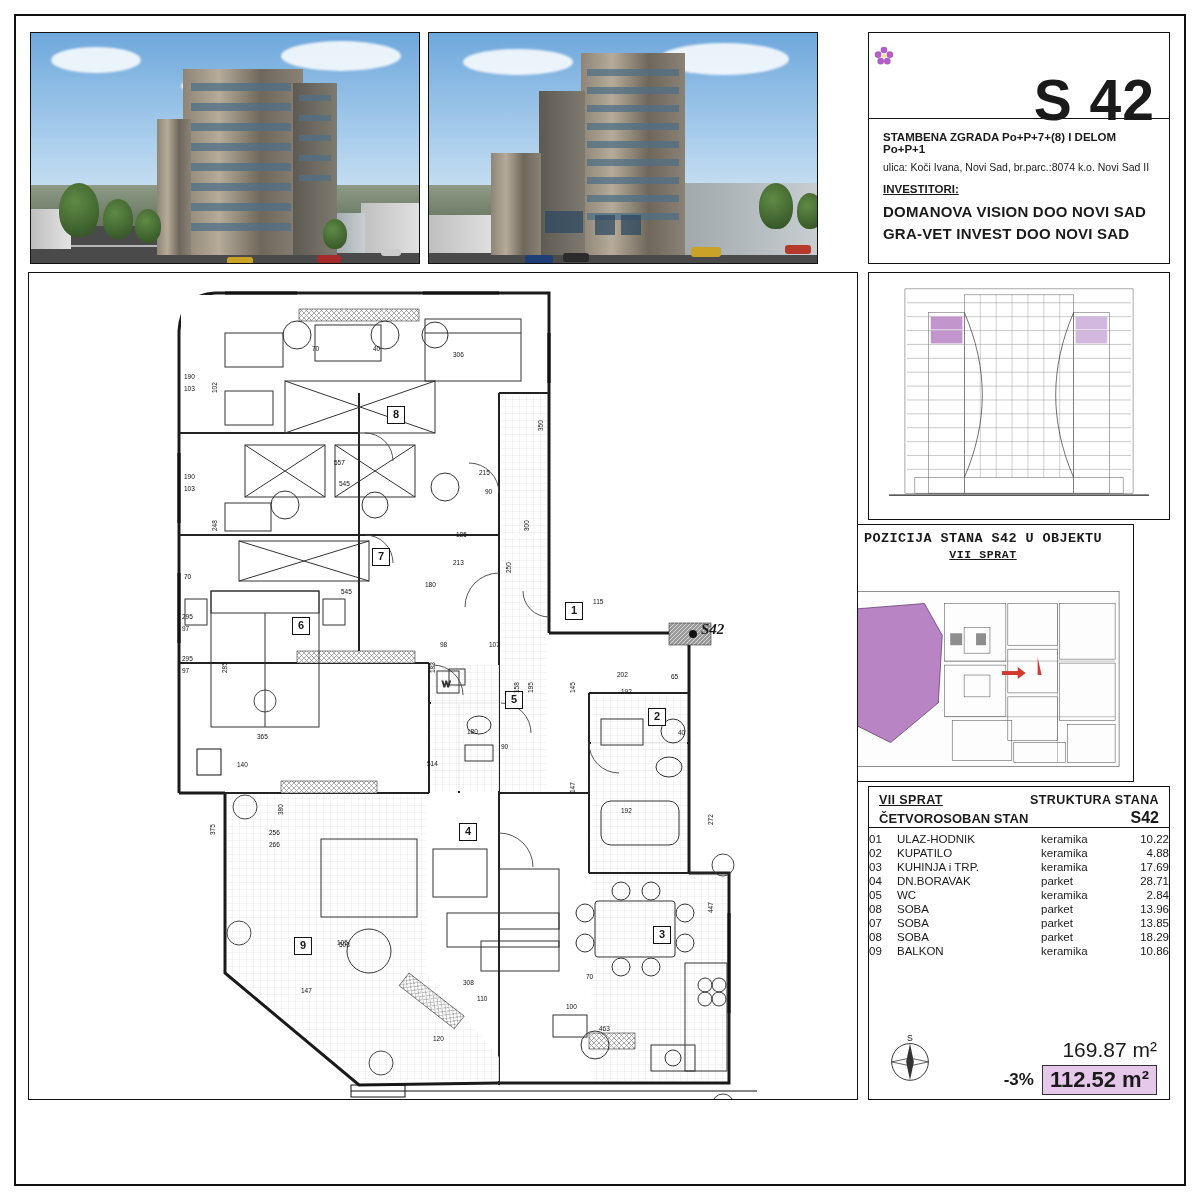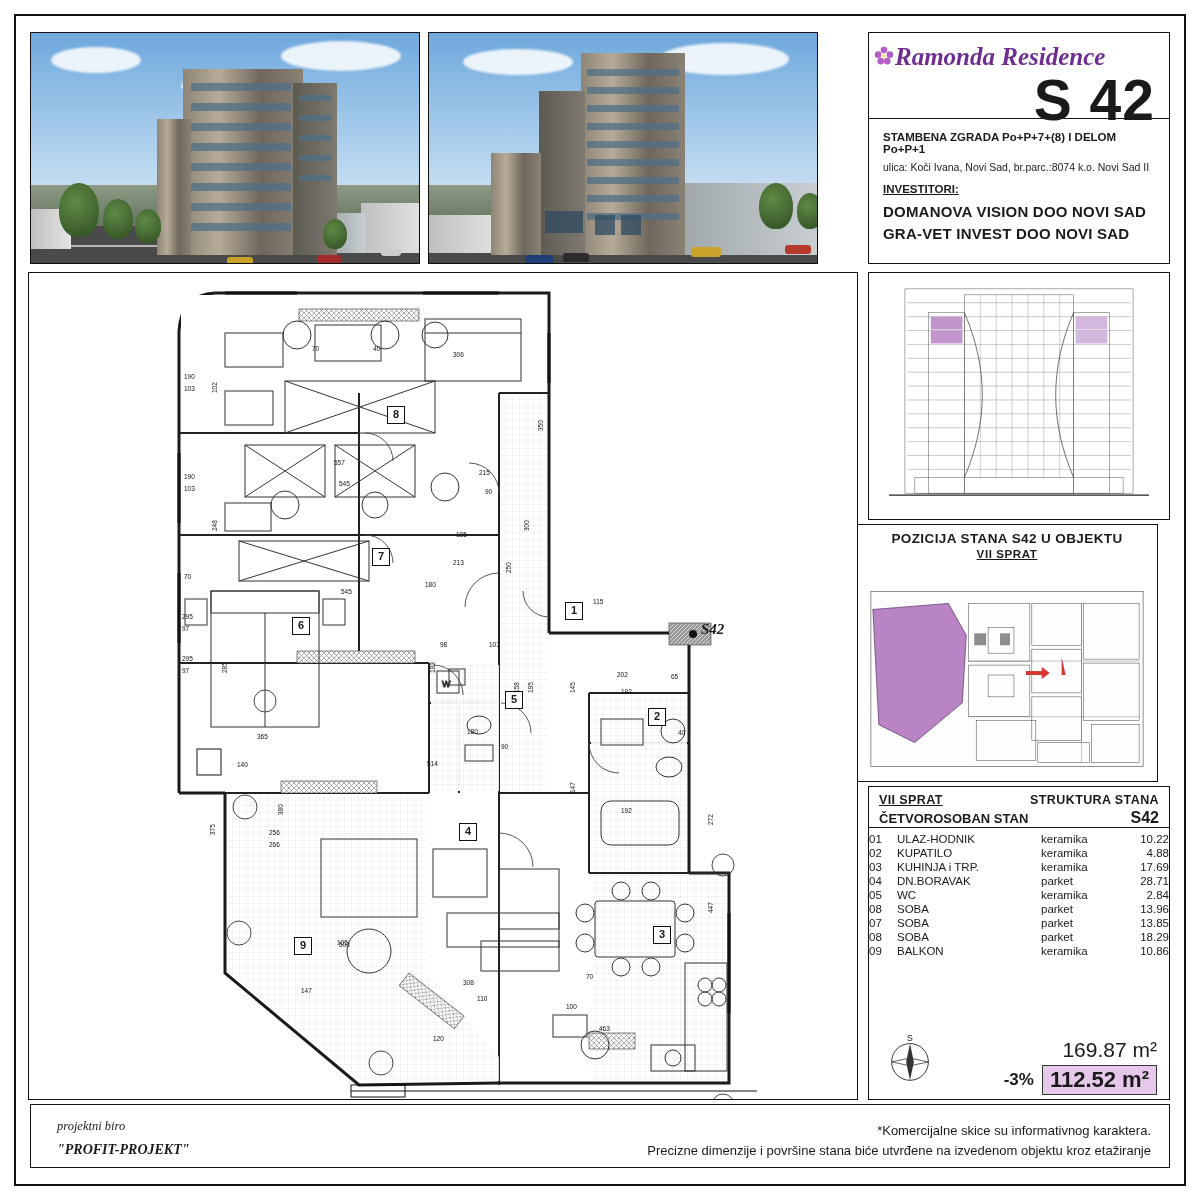--- a/index.html
+++ b/index.html
@@ -160,21 +160,20 @@
       <svg class="flower" viewBox="0 0 24 24">
         <g fill="#b35ec6">
           <circle cx="12" cy="5.5" r="3.6"></circle>
             <circle cx="5.6" cy="10.5" r="3.6"></circle>
           <circle cx="18.4" cy="10.5" r="3.6"></circle>
             <circle cx="8.4" cy="17.6" r="3.6"></circle>
           <circle cx="15.6" cy="17.6" r="3.6"></circle>
         </g>
         <circle cx="12" cy="12" r="2.1" fill="#f2e27a"></circle>
       </svg>
-      <div class="brand">Ramonda Residence</div>
       <div class="scode">S 42</div>
     </div>
     <div class="tb-info">
       <div class="l1">STAMBENA ZGRADA  Po+P+7+(8) I DELOM Po+P+1</div>
       <div class="l2">ulica: Koči Ivana, Novi Sad, br.parc.:8074 k.o. Novi Sad II</div>
       <div class="l3">INVESTITORI:</div>
       <div class="inv">DOMANOVA VISION DOO NOVI SAD</div>
       <div class="inv">GRA-VET INVEST DOO NOVI SAD</div>
     </div>
   </div>
@@ -222,21 +221,21 @@
         <rect x="208" y="58" width="32" height="13"></rect>
       </g>
       <g stroke="#333" stroke-width="0.7" fill="none">
         <path d="M96 40 C 120 96, 120 150, 96 206"></path>
         <path d="M206 40 C 182 96, 182 150, 206 206"></path>
       </g>
       <line x1="20" y1="224" x2="282" y2="224" stroke="#222" stroke-width="1.2"></line>
     </svg>
   </div>
 
-  <div class="panel" style="left:856px;top:524px;width:302px;height:258px;overflow:hidden;">
+  <div class="panel" style="left:832px;top:524px;width:302px;height:258px;overflow:hidden;font-family:Liberation Mono, monospace;">
     <div class="pz-h1">POZICIJA STANA  S42  U OBJEKTU</div>
     <div class="pz-h2">VII  SPRAT</div>
     <svg viewBox="0 0 302 205" width="300" height="205" style="position:absolute;left:0;top:50px;">
       <rect x="0" y="0" width="302" height="205" fill="#fff"></rect>
       <g stroke="#444" stroke-width="0.6" fill="#fdfdfd">
         <rect x="14" y="16" width="274" height="176"></rect>
       </g>
       <g fill="#b884c4" stroke="#5a2f6a" stroke-width="0.7">
         <path d="M16 34 L92 28 L110 60 L106 128 L58 168 L22 150 Z"></path>
       </g>
@@ -658,23 +657,13 @@
     <div class="dim" style="left:344px;top:72px;">40</div>
     <div class="dim" style="left:557px;top:700px;">70</div>
     <div class="dim" style="left:537px;top:730px;">100</div>
     <div class="dim" style="left:649px;top:456px;">40</div>
     <div class="dim" style="left:240px;top:556px;">256</div>
     <div class="dim" style="left:240px;top:568px;">266</div>
     <div class="dim" style="left:308px;top:666px;">105</div>
     <div class="dim" style="left:642px;top:400px;">65</div>
   </div>
 
-  <div class="panel foot" style="left:30px;top:1104px;width:1140px;height:64px;">
-    <div class="fl">
-      <div class="a">projektni biro</div>
-      <div class="b">"PROFIT-PROJEKT"</div>
-    </div>
-    <div class="fr">
-      <div>*Komercijalne skice su informativnog karaktera.</div>
-      <div>Precizne dimenzije i površine stana biće utvrđene na izvedenom objektu kroz etažiranje</div>
-    </div>
-  </div>
 </div>
 
 </body></html>

